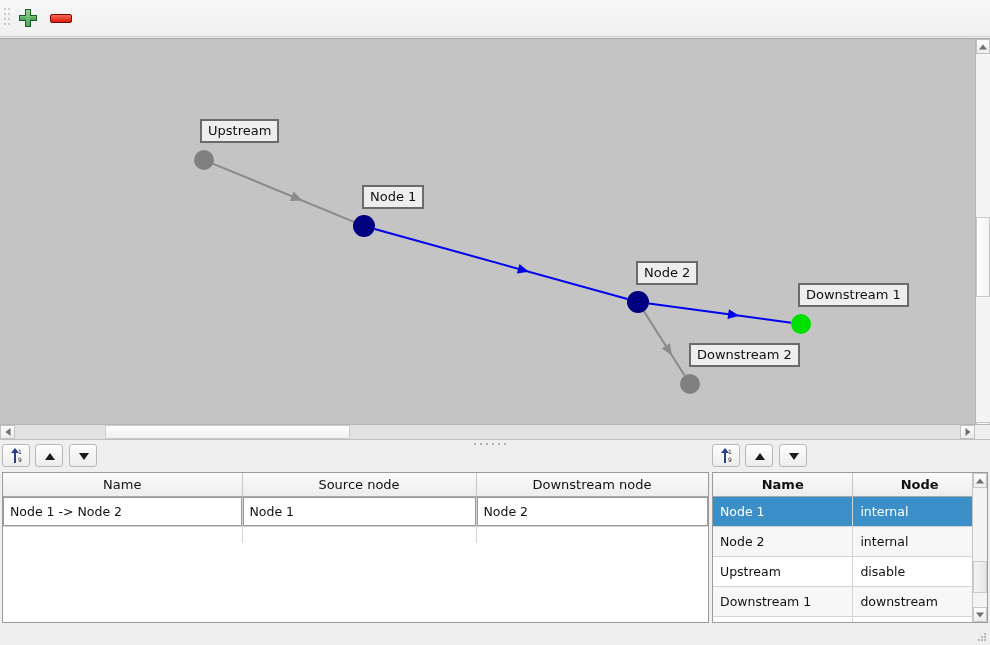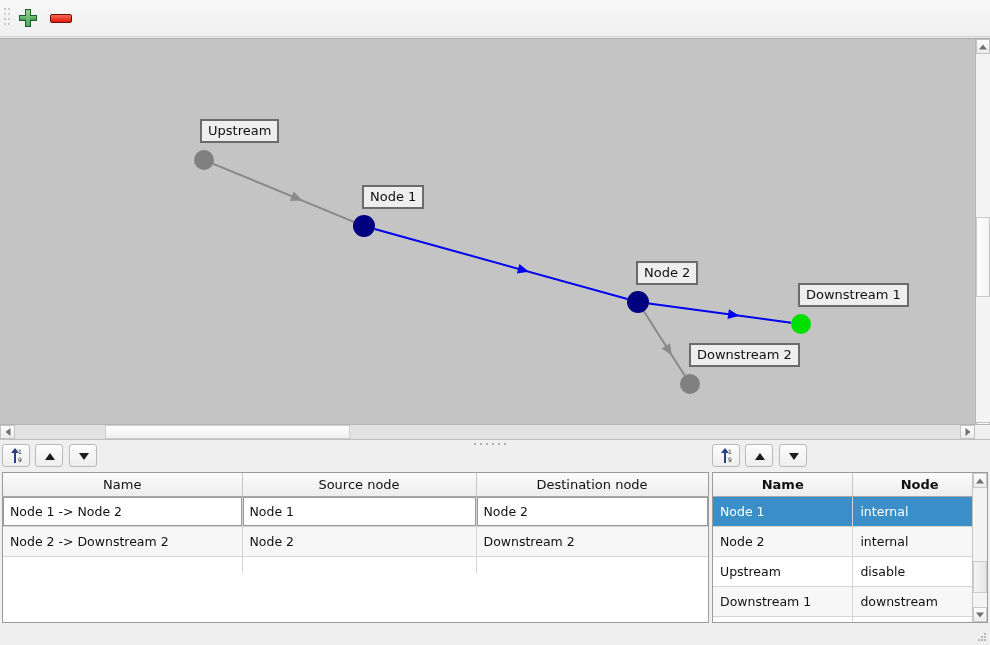--- a/index.html
+++ b/index.html
@@ -347,33 +347,28 @@
     <table id="edges-tbl">
       <colgroup>
           <col style="width:239px">
           <col style="width:234px">
           <col style="width:232px">
         </colgroup>
       <thead>
           <tr>
             <th>Name</th>
             <th>Source node</th>
-            <th>Destination node</th>
+            <th>Downstream node</th>
           </tr>
         </thead>
       <tbody>
           <tr class="focusrow">
             <td>Node 1 -&gt; Node 2</td>
             <td>Node 1</td>
             <td>Node 2</td>
-          </tr>
-          <tr class="alt">
-            <td>Node 2 -&gt; Downstream 2</td>
-            <td>Node 2</td>
-            <td>Downstream 2</td>
           </tr>
           <tr class="filler">
             <td>&nbsp;</td>
             <td>&nbsp;</td>
             <td>&nbsp;</td>
           </tr>
         </tbody>
     </table>
   </div>
 

